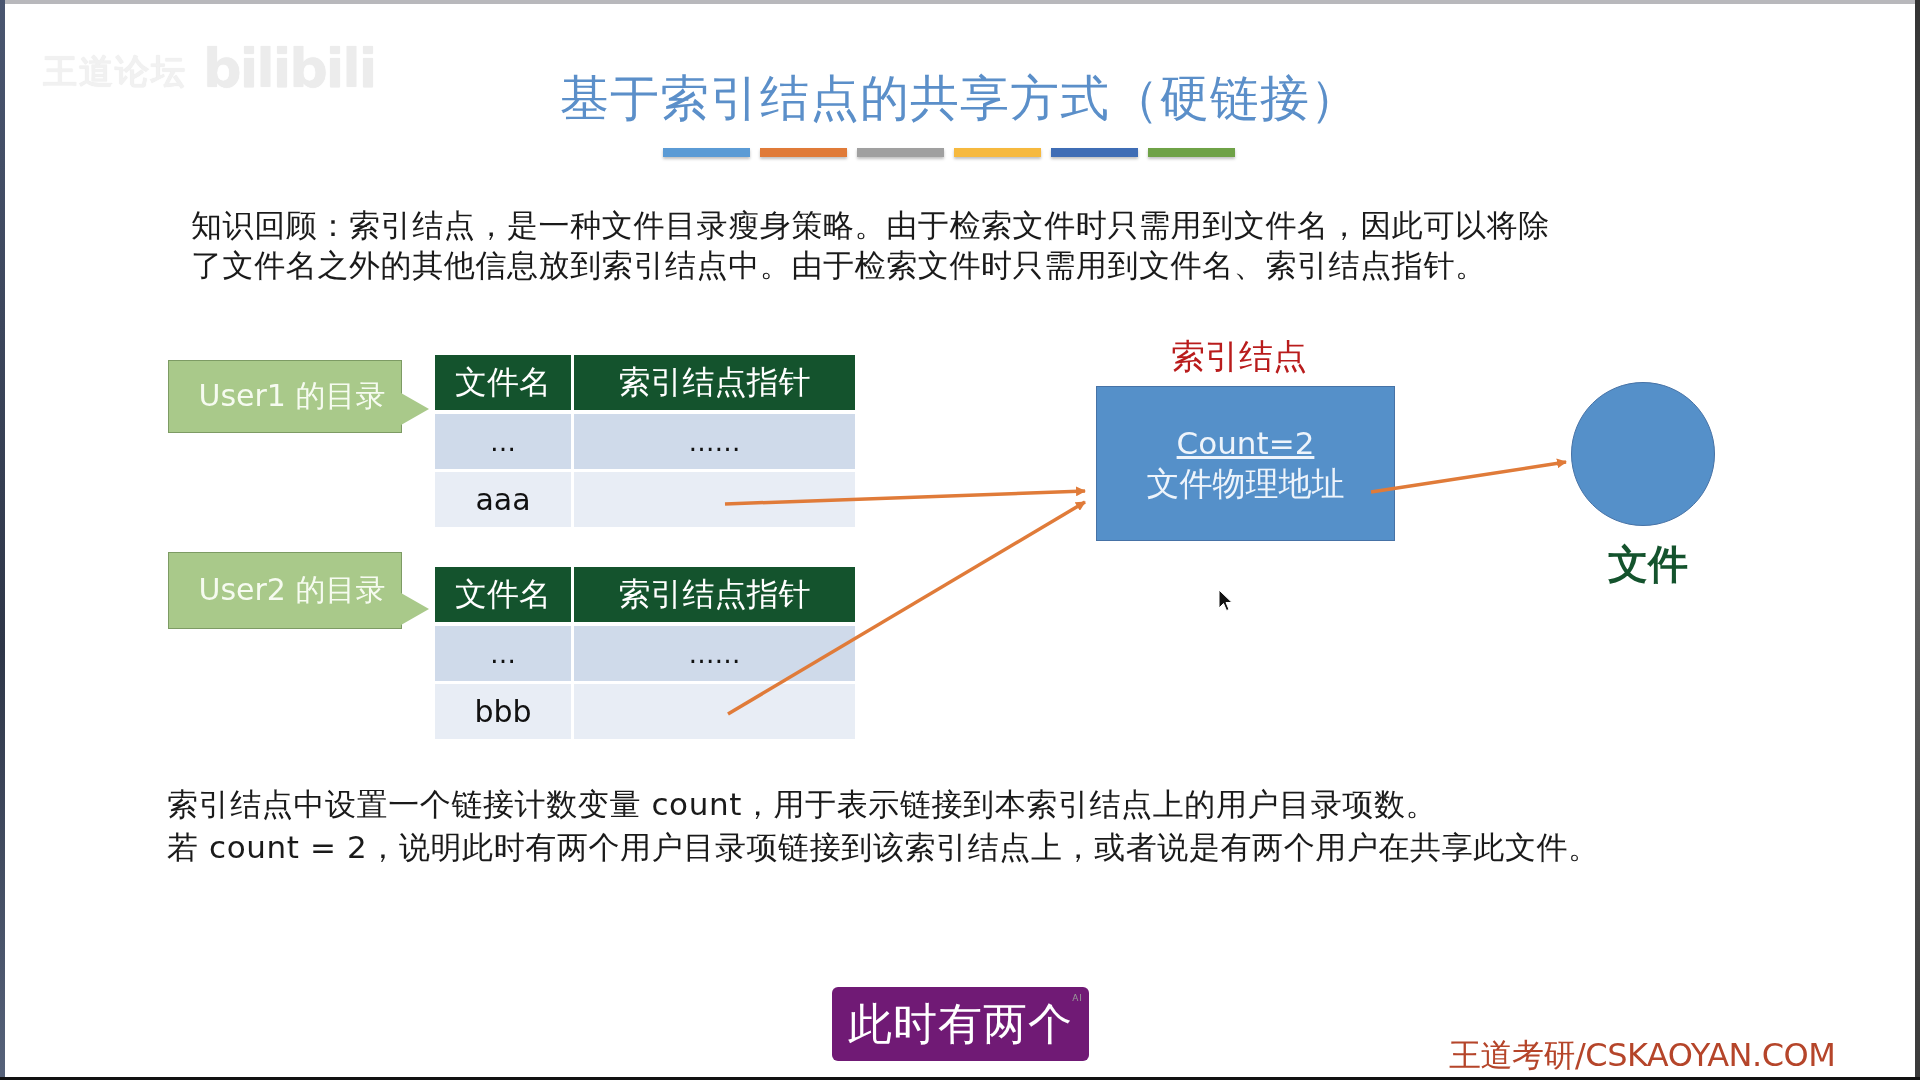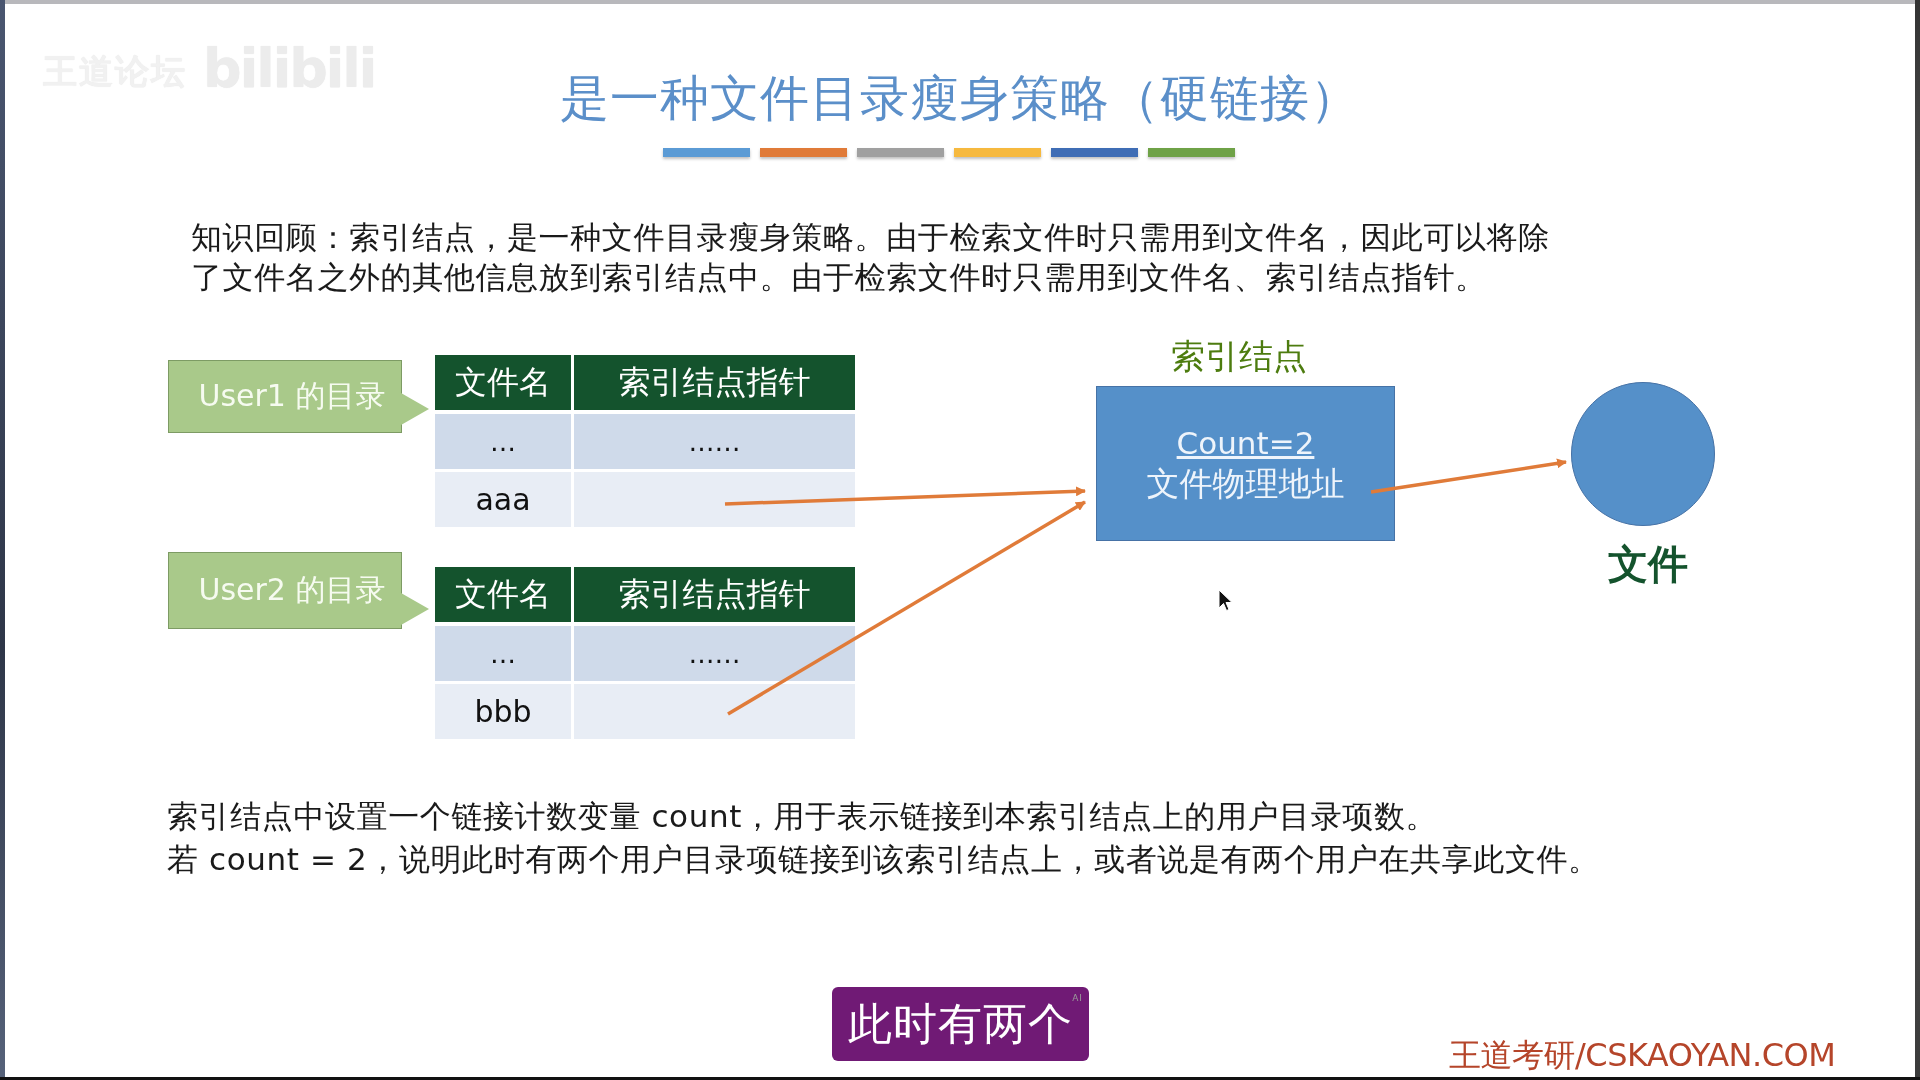--- a/index.html
+++ b/index.html
@@ -25,35 +25,35 @@
   .watermark .bili { font-size: 54px; font-family: "DejaVu Sans", sans-serif; margin-left: 16px; color: #ececec; letter-spacing: -2px; vertical-align: -4px; }
   .title {
     left: 0; width: 1910px; top: 70px; text-align: center;
     font-family: "DejaVu Sans", sans-serif; font-size: 49px; color: #5b8fc9;
     letter-spacing: 1px; line-height: 1;
   }
   .title-bars { left: 658px; top: 144px; display: flex; gap: 10px; }
   .title-bar { width: 87px; height: 9px; box-shadow: 0 2px 3px rgba(0,0,0,0.25); }
   .para {
     font-family: "DejaVu Sans", sans-serif; font-size: 31px; color: #1a1a1a;
-    line-height: 40px; white-space: nowrap; letter-spacing: 0.6px; margin-top: 12px;
+    line-height: 40px; white-space: nowrap; letter-spacing: 0.6px;
   }
   .callout {
     background: #a9c98a; border: 1.5px solid #7d9b64; color: #f6fbf0;
     font-size: 30px; display: flex; align-items: center; padding-left: 14px; box-sizing: border-box; justify-content: center;
   }
   .callout-tail {
     width: 0; height: 0; border-top: 16px solid transparent; border-bottom: 16px solid transparent;
     border-left: 28px solid #a9c98a;
   }
   .cell { position: absolute; display: flex; align-items: center; justify-content: center; box-sizing: border-box; }
   .hdr { background: #14532d; color: #ffffff; font-size: 32px; }
   .row-a { background: #cfdaea; color: #111; font-size: 26px; }
   .row-b { background: #e8edf5; color: #111; font-size: 30px; }
-  .inode-label { font-size: 34px; color: #4d7c0f; }
+  .inode-label { font-size: 34px; color: #b91c1c; }
   .inode-box {
     left: 1091px; top: 382px; width: 299px; height: 155px;
     background: #5590c9; border: 1.5px solid #4672a6; box-sizing: border-box;
     color: #eef4fb; display: flex; flex-direction: column; align-items: center; justify-content: center;
   }
   .inode-box .l1 { font-size: 31px; line-height: 40px; text-decoration: underline; }
   .inode-box .l2 { font-size: 33px; line-height: 42px; }
   .file-circle {
     left: 1566px; top: 378px; width: 144px; height: 144px; border-radius: 50%;
     background: #5590c9; border: 1.5px solid #4672a6; box-sizing: border-box;
@@ -75,21 +75,21 @@
 <div class="top-strip"></div>
 <div class="left-strip"></div>
 <div class="right-strip"></div>
 
 <div class="slide">
 
   <div class="abs watermark">
     <span>王道论坛</span><span class="bili">bilibili</span>
   </div>
 
-  <div class="abs title">是一种文件目录瘦身策略（硬链接）</div>
+  <div class="abs title">基于索引结点的共享方式（硬链接）</div>
 
   <div class="abs title-bars">
     <div class="title-bar" style="background: rgb(91, 155, 213);"></div>
     <div class="title-bar" style="background: rgb(224, 123, 57);"></div>
     <div class="title-bar" style="background: rgb(160, 160, 160);"></div>
     <div class="title-bar" style="background: rgb(246, 185, 63);"></div>
     <div class="title-bar" style="background: rgb(63, 109, 181);"></div>
     <div class="title-bar" style="background: rgb(111, 162, 71);"></div>
   </div>
 

